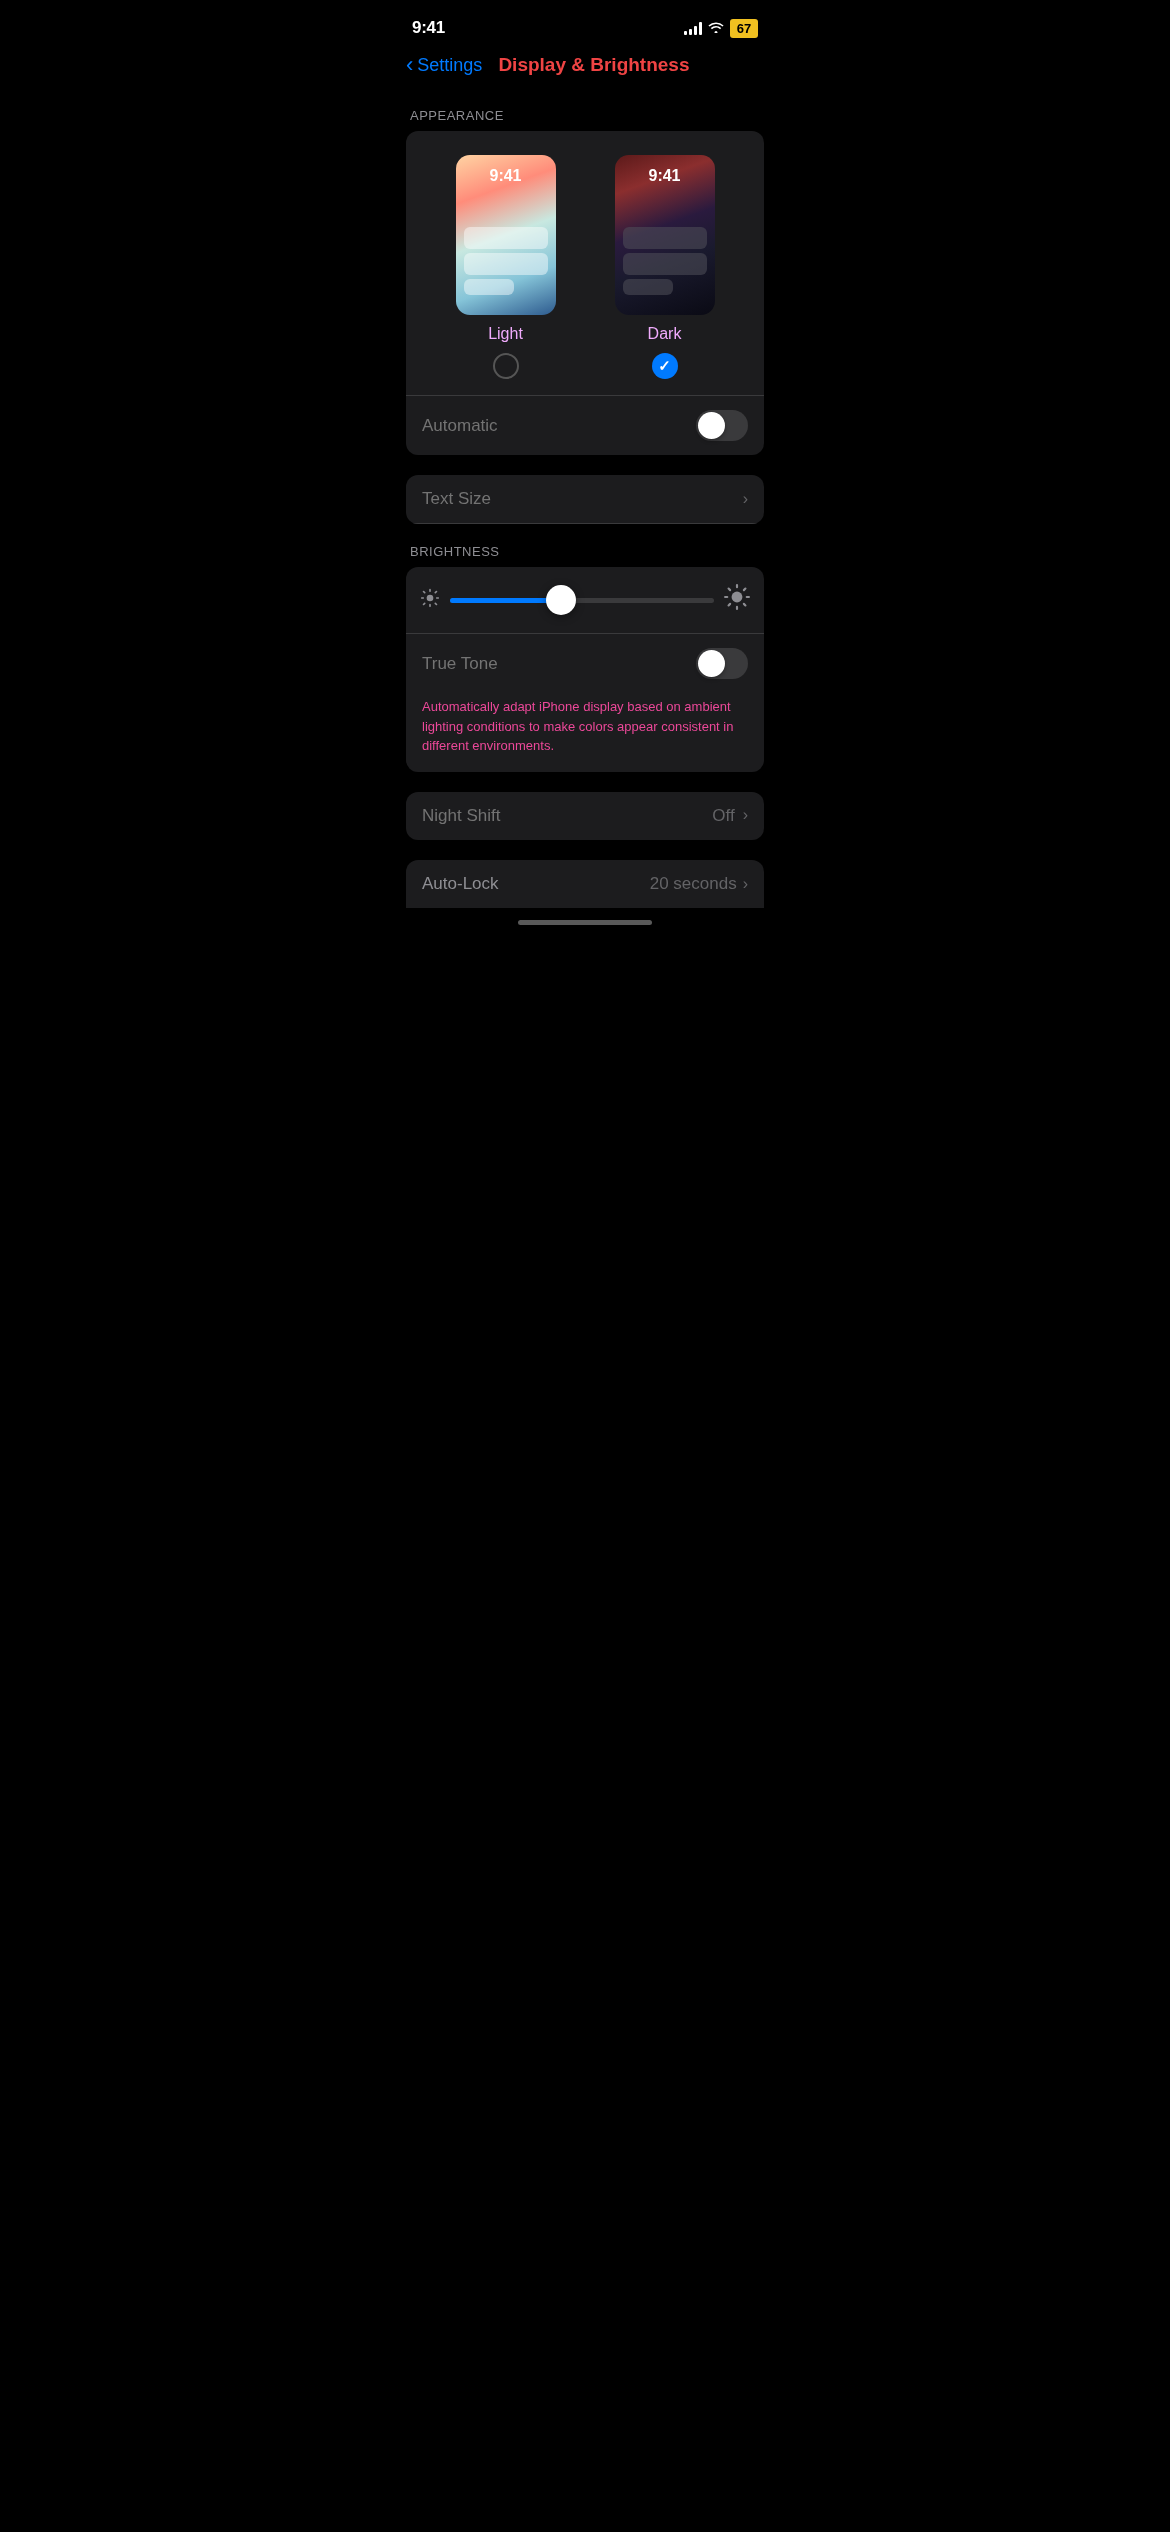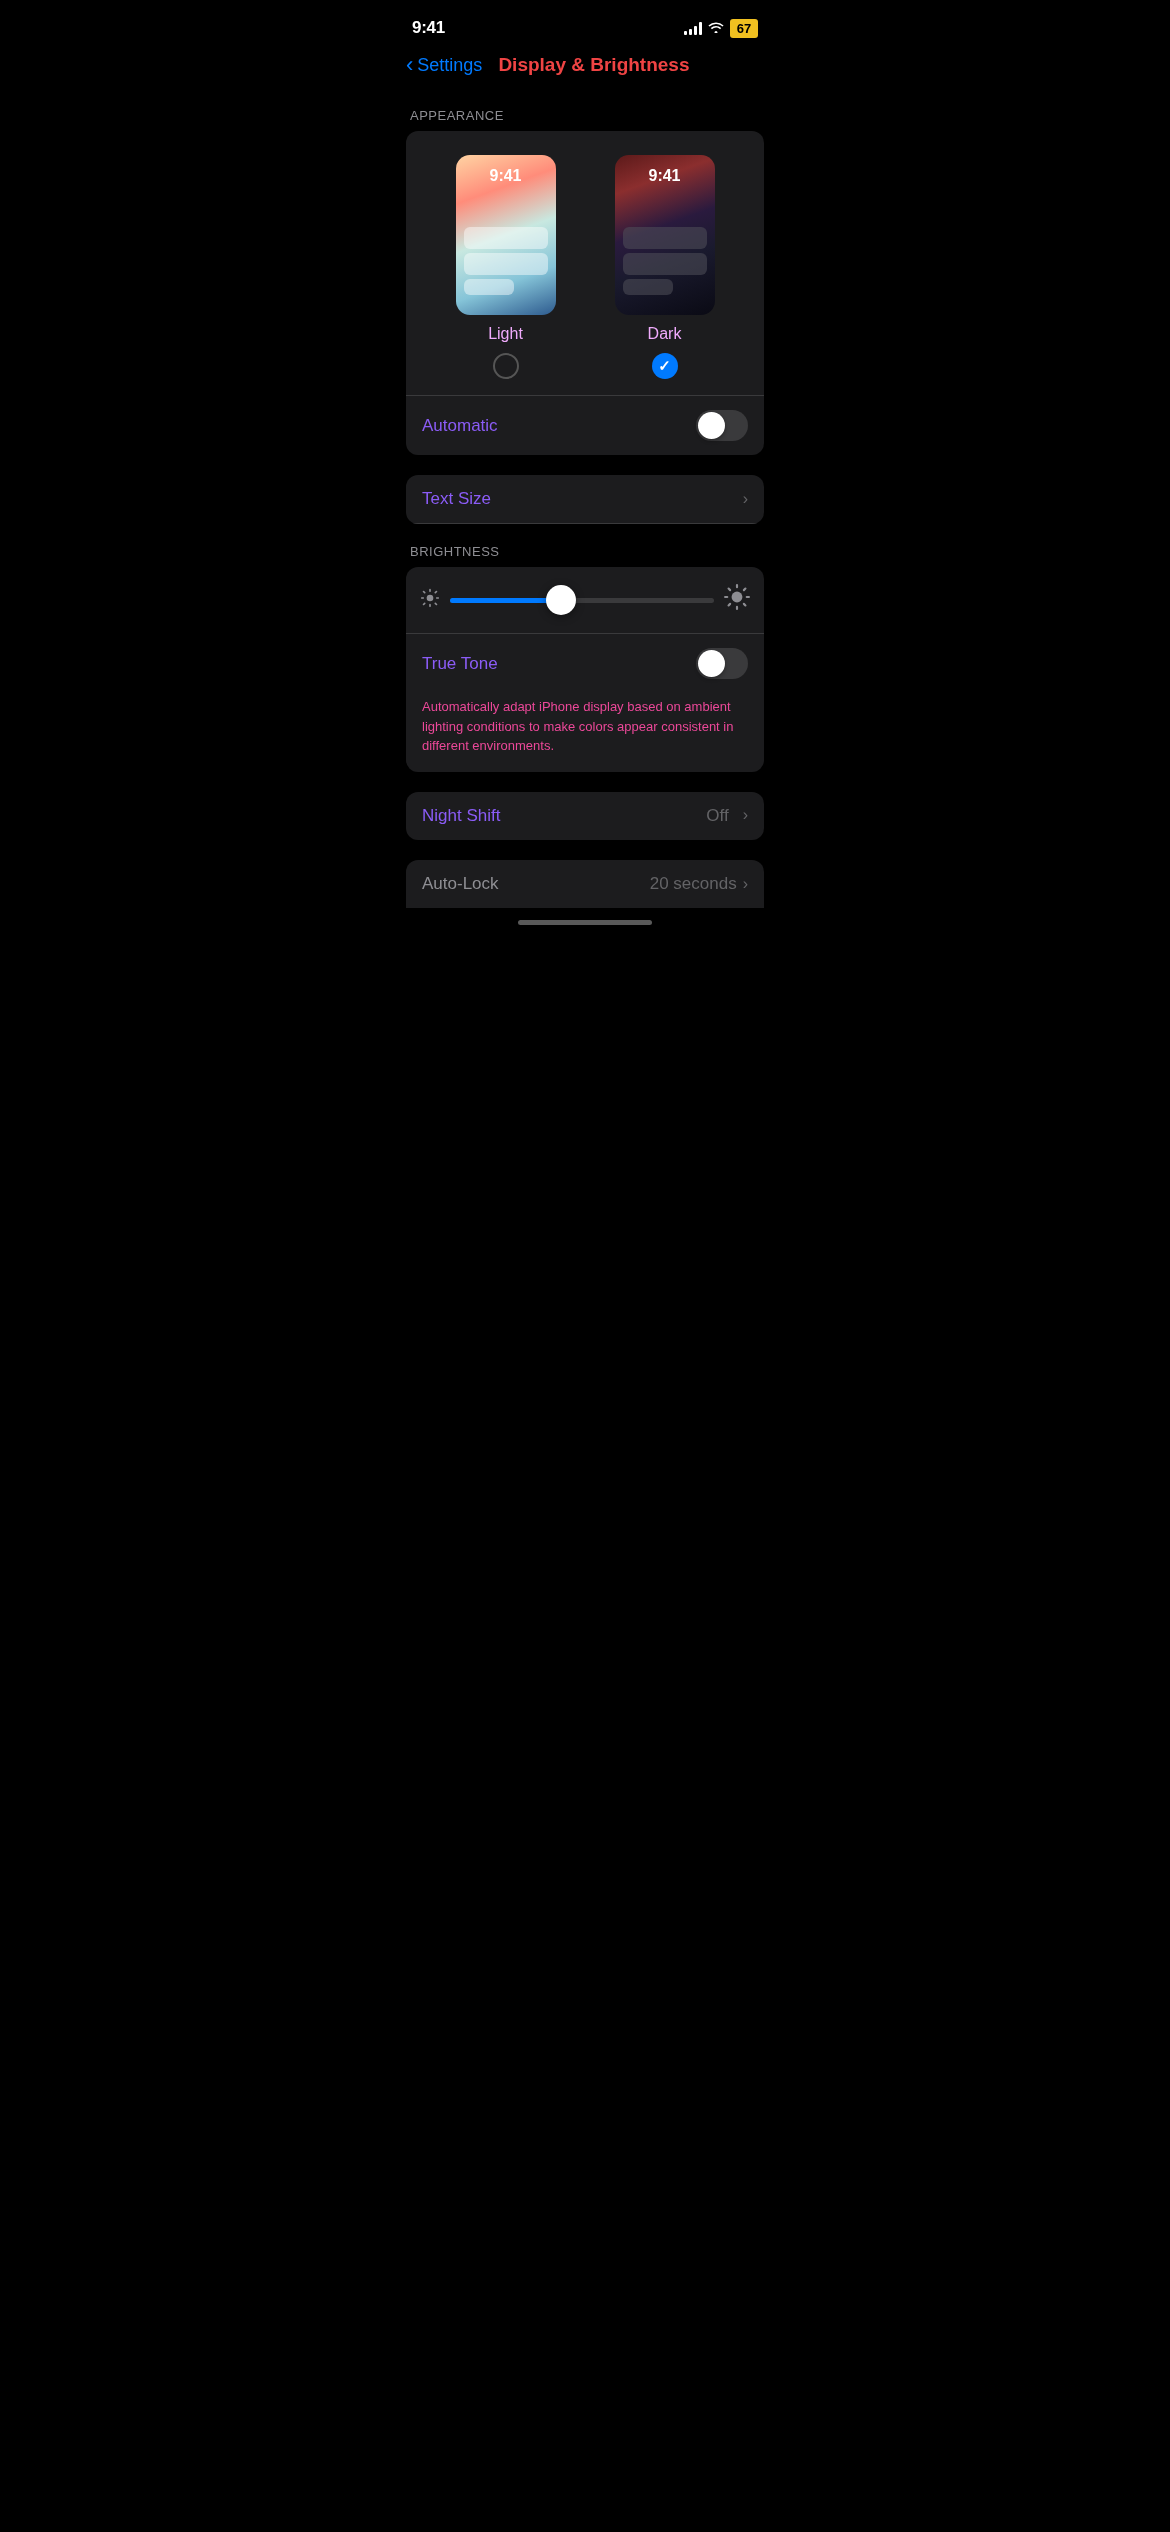--- a/index.html
+++ b/index.html
@@ -222,21 +222,21 @@
 
     
     .settings-row {
       display: flex;
       align-items: center;
       justify-content: space-between;
       padding: 14px 16px;
     }
     .settings-row-label {
       font-size: 17px;
-      color: #8b5cf6;
+      color: #737373;
     }
 
     
     .toggle {
       width: 52px;
       height: 31px;
       border-radius: 16px;
       position: relative;
       cursor: pointer;
       transition: background 0.2s;
@@ -475,21 +475,21 @@
         <div class="toggle-thumb"></div>
       </div>
     </div>
 
     <p class="true-tone-desc">Automatically adapt iPhone display based on ambient lighting conditions to make colors appear consistent in different environments.</p>
   </div>
 
   <div class="card">
     <div class="settings-row-nav">
       <span class="settings-row-label">Night Shift</span>
-      <div style="display:flex;align-items:flex-start;gap:14px;margin-left:21px;">
+      <div style="display:flex;align-items:flex-start;gap:8px;margin-left:21px;">
         <span class="row-value">Off</span>
         <span class="row-chevron">›</span>
       </div>
     </div>
   </div>
 
   <div class="auto-lock-row">
     <span class="settings-row-label" style="color:#8E8E93;">Auto-Lock</span>
     <div style="display:flex;align-items:center;gap:6px;">
       <span class="row-value" style="color:#636366;">20 seconds</span>

